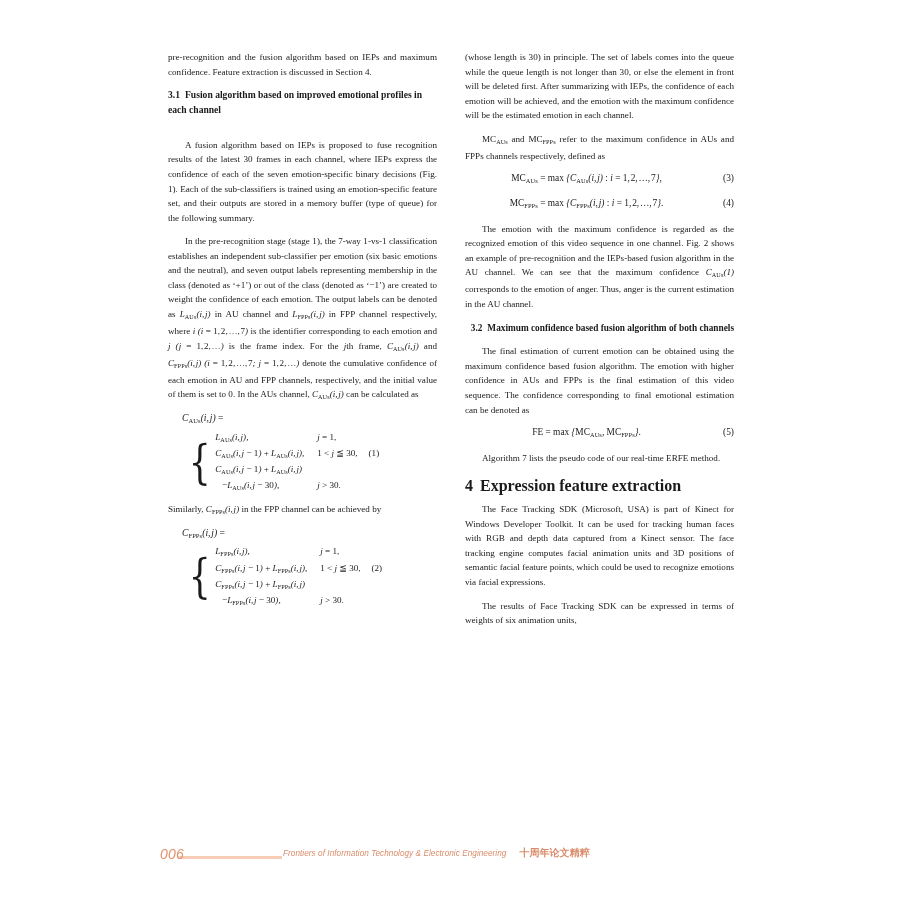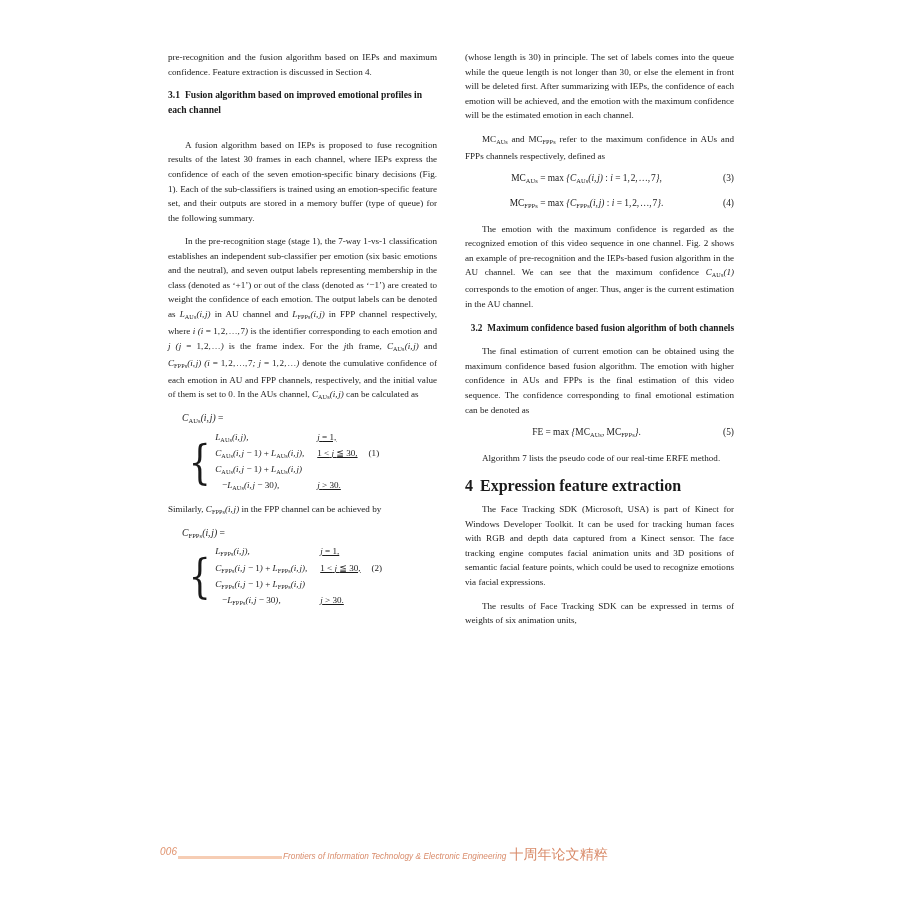--- a/index.html
+++ b/index.html
@@ -131,21 +131,21 @@
   }
   .crow { display: table-row; }
   .cexpr, .ccond {
     display: table-cell;
     padding: 0.6px 0;
     white-space: nowrap;
     vertical-align: baseline;
     font-size: 9.1px;
     line-height: 13.3px;
   }
-  .ccond { padding-left: 13px; text-decoration: underline; }
+  .ccond { padding-left: 13px; }
   .eqnum {
     display: table-cell;
     padding-left: 11px;
     font-style: normal;
     white-space: nowrap;
     vertical-align: baseline;
   }
 
   .eqline {
     text-align: center;
@@ -176,41 +176,41 @@
     width: 104px;
     height: 3px;
     background: #f6cdb4;
   }
   .footer-pageno {
     position: absolute;
     left: 160px;
     top: 3px;
     font-family: "Liberation Sans", sans-serif;
     font-style: italic;
-    font-size: 10px;
+    font-size: 14px;
     color: #e0926d;
     letter-spacing: 0.2px;
   }
   .footer-journal {
     position: absolute;
     left: 283px;
     top: 3px;
     font-family: "Liberation Sans", sans-serif;
     font-style: italic;
     font-size: 8.2px;
     color: #d98b6a;
     white-space: nowrap;
     letter-spacing: 0.05px;
   }
   .footer-journal .cjk {
     font-style: normal;
     font-family: "DejaVu Sans", sans-serif;
-    font-size: 14px;
-    font-weight: normal;
-    margin-left: 3px;
+    font-size: 10px;
+    font-weight: bold;
+    margin-left: 13px;
   }
 </style>
 </head>
 <body>
 
 <div class="page">
 
   <div class="content">
 
     <div class="column">

